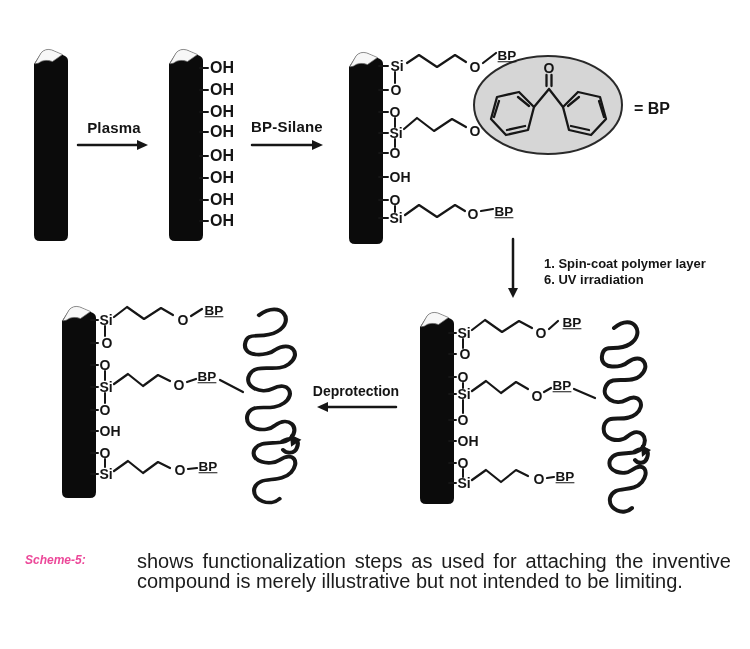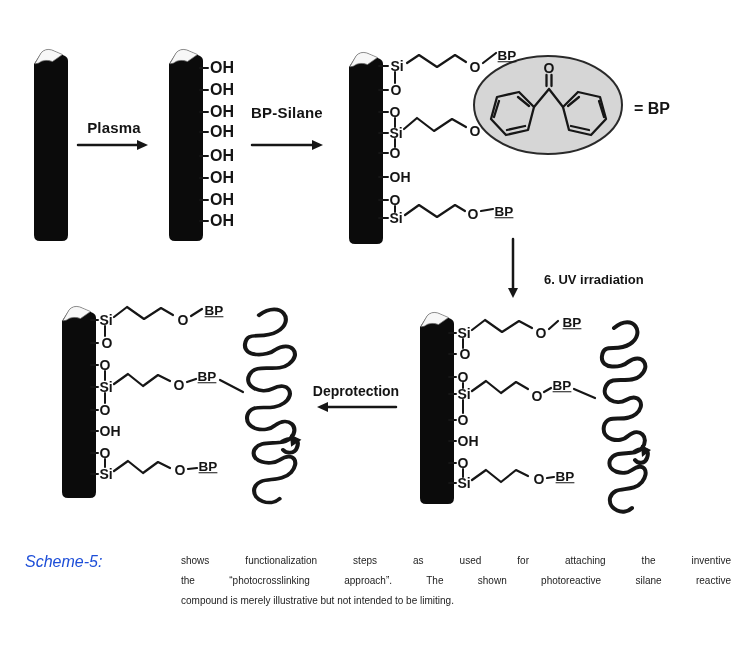--- a/index.html
+++ b/index.html
@@ -12,25 +12,26 @@
     position:absolute;transform:translate(-50%,-50%);
     font-weight:700;white-space:nowrap;line-height:1;color:#141414;
   }
   .fs14{font-size:14px;}
   .fs16{font-size:16px;}
   .fs13{font-size:13.5px;text-decoration:underline;}
   .fs15{font-size:15px;letter-spacing:.2px;}
   .lbl-left{position:absolute;font-weight:700;white-space:nowrap;line-height:1;color:#141414;}
   .steps{font-size:13px;}
   .caption-label{
-    position:absolute;left:25px;top:553px;font-size:16px;font-style:italic;
-    color:#1d4ed8;
+    position:absolute;left:25px;top:553px;font-size:12px;font-style:italic;
+    color:#ec4899;
+    font-weight:bold;
   }
   .caption-body{position:absolute;left:137px;top:551px;width:594px;color:#1c1c1c;}
-  .cap-line{font-size:10px;line-height:20px;text-align:justify;text-align-last:justify;margin-left:44px;}
+  .cap-line{font-size:20px;line-height:20px;text-align:justify;text-align-last:justify;}
   .cap-line.last{text-align-last:left;}
 </style>
 </head>
 <body>
 
 <div class="canvas">
 
   <svg class="art" width="750" height="649" viewBox="0 0 750 649">
     <defs>
       <g id="slab">
@@ -134,21 +135,22 @@
       </g>
       <g>
         <line x1="220" y1="380" x2="243" y2="392" stroke-width="2.2"></line>
         <use href="#coil" transform="translate(229,305) scale(1.15,1.02)" stroke-width="3.6"></use>
         <polygon points="53,127 63,132 54,139" transform="translate(229,305) scale(1.15,1.02)" fill="#161616" stroke="none"></polygon>
       </g>
     </g>
   </svg>
 
   <span class="lbl fs15" style="left:114px;top:127px">Plasma</span>
-  <span class="lbl fs15" style="left:287px;top:112px">BP-Silane</span>
+  <span class="lbl fs15" style="left:287px;top:126px">BP-Silane</span>
+  <span class="lbl-left steps" style="left:544px;top:257px">1. Spin-coat polymer layer</span>
   <span class="lbl-left steps" style="left:544px;top:273px">6. UV irradiation</span>
   <span class="lbl fs14" style="left:356px;top:391px">Deprotection</span>
 
   <span class="lbl fs16" style="left:222px;top:68px">OH</span>
   <span class="lbl fs16" style="left:222px;top:90px">OH</span>
   <span class="lbl fs16" style="left:222px;top:112px">OH</span>
   <span class="lbl fs16" style="left:222px;top:132px">OH</span>
   <span class="lbl fs16" style="left:222px;top:156px">OH</span>
   <span class="lbl fs16" style="left:222px;top:178px">OH</span>
   <span class="lbl fs16" style="left:222px;top:200px">OH</span>
@@ -200,17 +202,16 @@
   <span class="lbl fs14" style="left:183px;top:320px">O</span>
   <span class="lbl fs13" style="left:214px;top:311px">BP</span>
   <span class="lbl fs14" style="left:179px;top:385px">O</span>
   <span class="lbl fs13" style="left:207px;top:377px">BP</span>
   <span class="lbl fs14" style="left:180px;top:470px">O</span>
   <span class="lbl fs13" style="left:208px;top:467px">BP</span>
 
   <span class="caption-label">Scheme-5:</span>
   <div class="caption-body">
     <div class="cap-line">shows functionalization steps as used for attaching the inventive</div>
-    <div class="cap-line">the “photocrosslinking approach”. The shown photoreactive silane reactive</div>
     <div class="cap-line last">compound is merely illustrative but not intended to be limiting.</div>
   </div>
 
 </div>
 
 </body></html>

